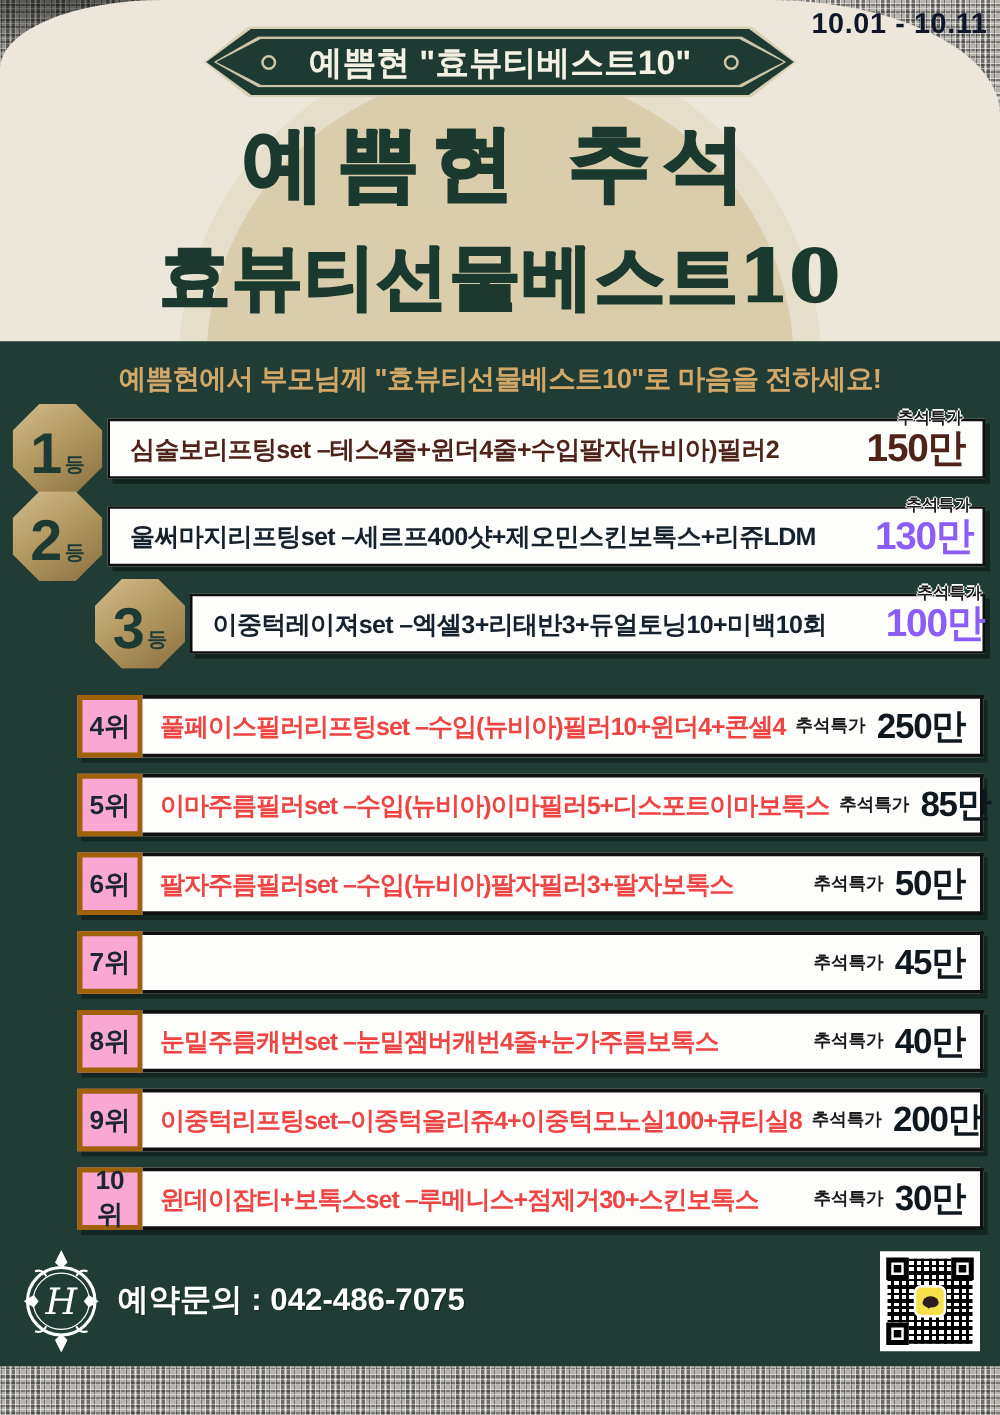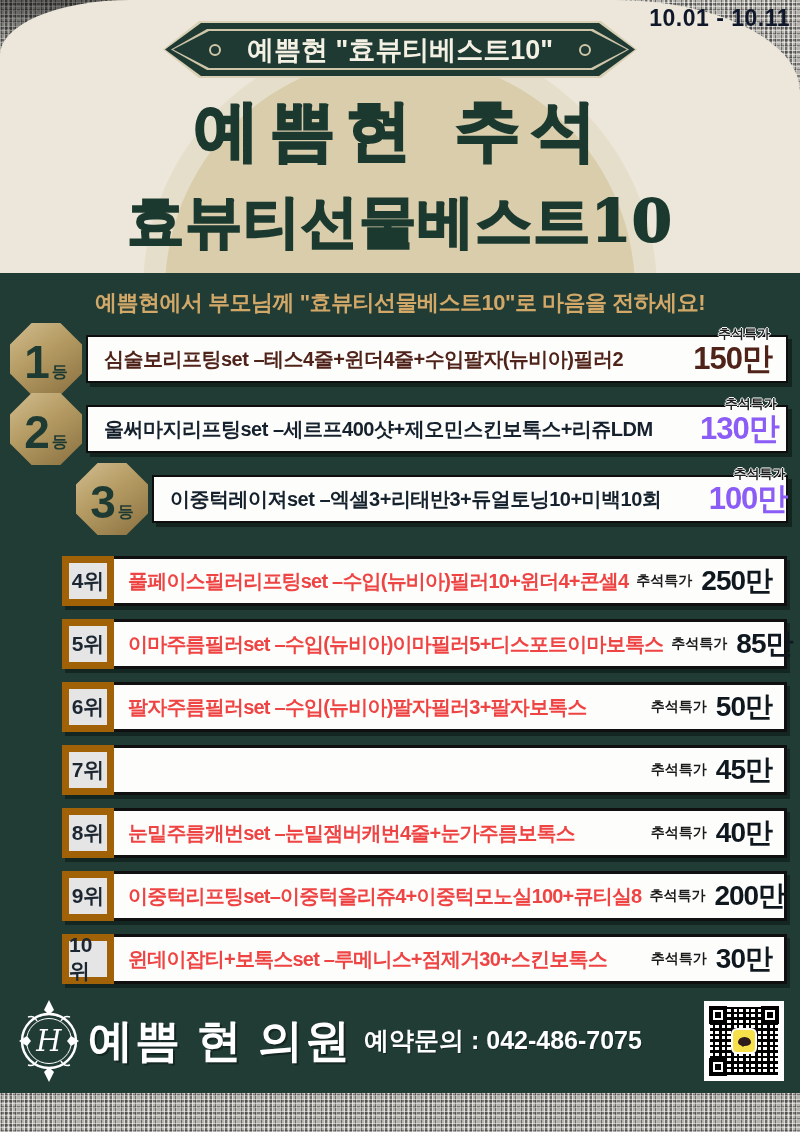--- a/index.html
+++ b/index.html
@@ -68,22 +68,22 @@
   .tbar .item{padding-left:16px;font-size:20px;font-weight:900;color:#15212c;letter-spacing:-.5px;white-space:nowrap;}
   .pricewrap{margin-left:auto;height:100%;position:relative;min-width:140px;}
   .plabel{position:absolute;top:-12px;right:16px;font-size:13px;font-weight:700;color:#1c1c1c;
     text-shadow:-1px 0 #fff,1px 0 #fff,0 -1px #fff,0 1px #fff;}
   .tprice{position:absolute;bottom:1px;right:14px;font-size:31px;font-weight:900;color:#8b5cf6;letter-spacing:-1px;}
   .t1 .item,.t1 .tprice{color:#50231a;}
 
   
   .rows{position:absolute;top:283px;left:62px;right:13px;display:flex;flex-direction:column;gap:13px;}
   .row{display:flex;height:50px;box-shadow:3px 4px 0 rgba(5,12,9,.45);}
-  .rbadge{width:52px;flex:none;background:#e5e5e5;border:7px solid #a16207;display:flex;align-items:center;
-    justify-content:center;font-size:21px;font-weight:800;color:#1b2630;box-sizing:border-box;}
+  .rbadge{width:52px;flex:none;background:#f9a8d4;border:4px solid #a16207;display:flex;align-items:center;
+    justify-content:center;font-size:21px;font-weight:800;color:#1b2630;box-sizing:border-box;text-align:center;}
   .rbar{flex:1;background:#fdfdfb;border:3px solid #101010;border-left:none;display:flex;align-items:center;
     padding:0 12px 0 14px;box-sizing:border-box;min-width:0;}
   .rbar .item{font-size:20px;font-weight:900;color:#ef4444;letter-spacing:-.8px;white-space:nowrap;}
   .rbar .pr{margin-left:auto;display:flex;align-items:center;gap:9px;padding-left:8px;}
   .plabel2{font-size:14px;font-weight:700;color:#1a1a1a;white-space:nowrap;}
   .price2{font-size:28px;font-weight:900;color:#10181f;letter-spacing:-1px;white-space:nowrap;}
 
   
   .footer{position:absolute;left:0;right:0;bottom:2px;height:100px;display:flex;align-items:center;padding:0 16px;box-sizing:border-box;}
   .clinic-name{font-size:45px;font-weight:900;color:#ffffff;letter-spacing:2px;margin-left:6px;
@@ -265,21 +265,20 @@
       <svg width="66" height="88" viewBox="0 0 66 88">
         <circle cx="33" cy="44" r="27" fill="none" stroke="#ffffff" stroke-width="2.5"></circle>
         <circle cx="33" cy="44" r="22.5" fill="none" stroke="#ffffff" stroke-width="1"></circle>
         <path d="M33 3 L38 13 L33 18 L28 13 Z" fill="#ffffff"></path>
         <path d="M33 85 L38 75 L33 70 L28 75 Z" fill="#ffffff"></path>
         <path d="M3 44 L11 39 L15 44 L11 49 Z" fill="#ffffff"></path>
         <path d="M63 44 L55 39 L51 44 L55 49 Z" fill="#ffffff"></path>
         <path d="M12 20 q6 -2 9 4 M54 20 q-6 -2 -9 4 M12 68 q6 2 9 -4 M54 68 q-6 2 -9 -4" fill="none" stroke="#ffffff" stroke-width="1.6"></path>
         <text x="33" y="54" text-anchor="middle" font-family="DejaVu Serif, serif" font-style="italic" font-size="29" fill="#ffffff">H</text>
       </svg>
-      <div class="clinic-name">예쁨 현 의원</div>
       <div class="contact">
         <div class="c1">예약문의 : 042-486-7075</div>
       </div>
       <div class="qr">
         <div class="qr-noise"></div>
         <div class="finder f1">
             <div class="fdot"></div>
           </div>
         <div class="finder f2">
             <div class="fdot"></div>

